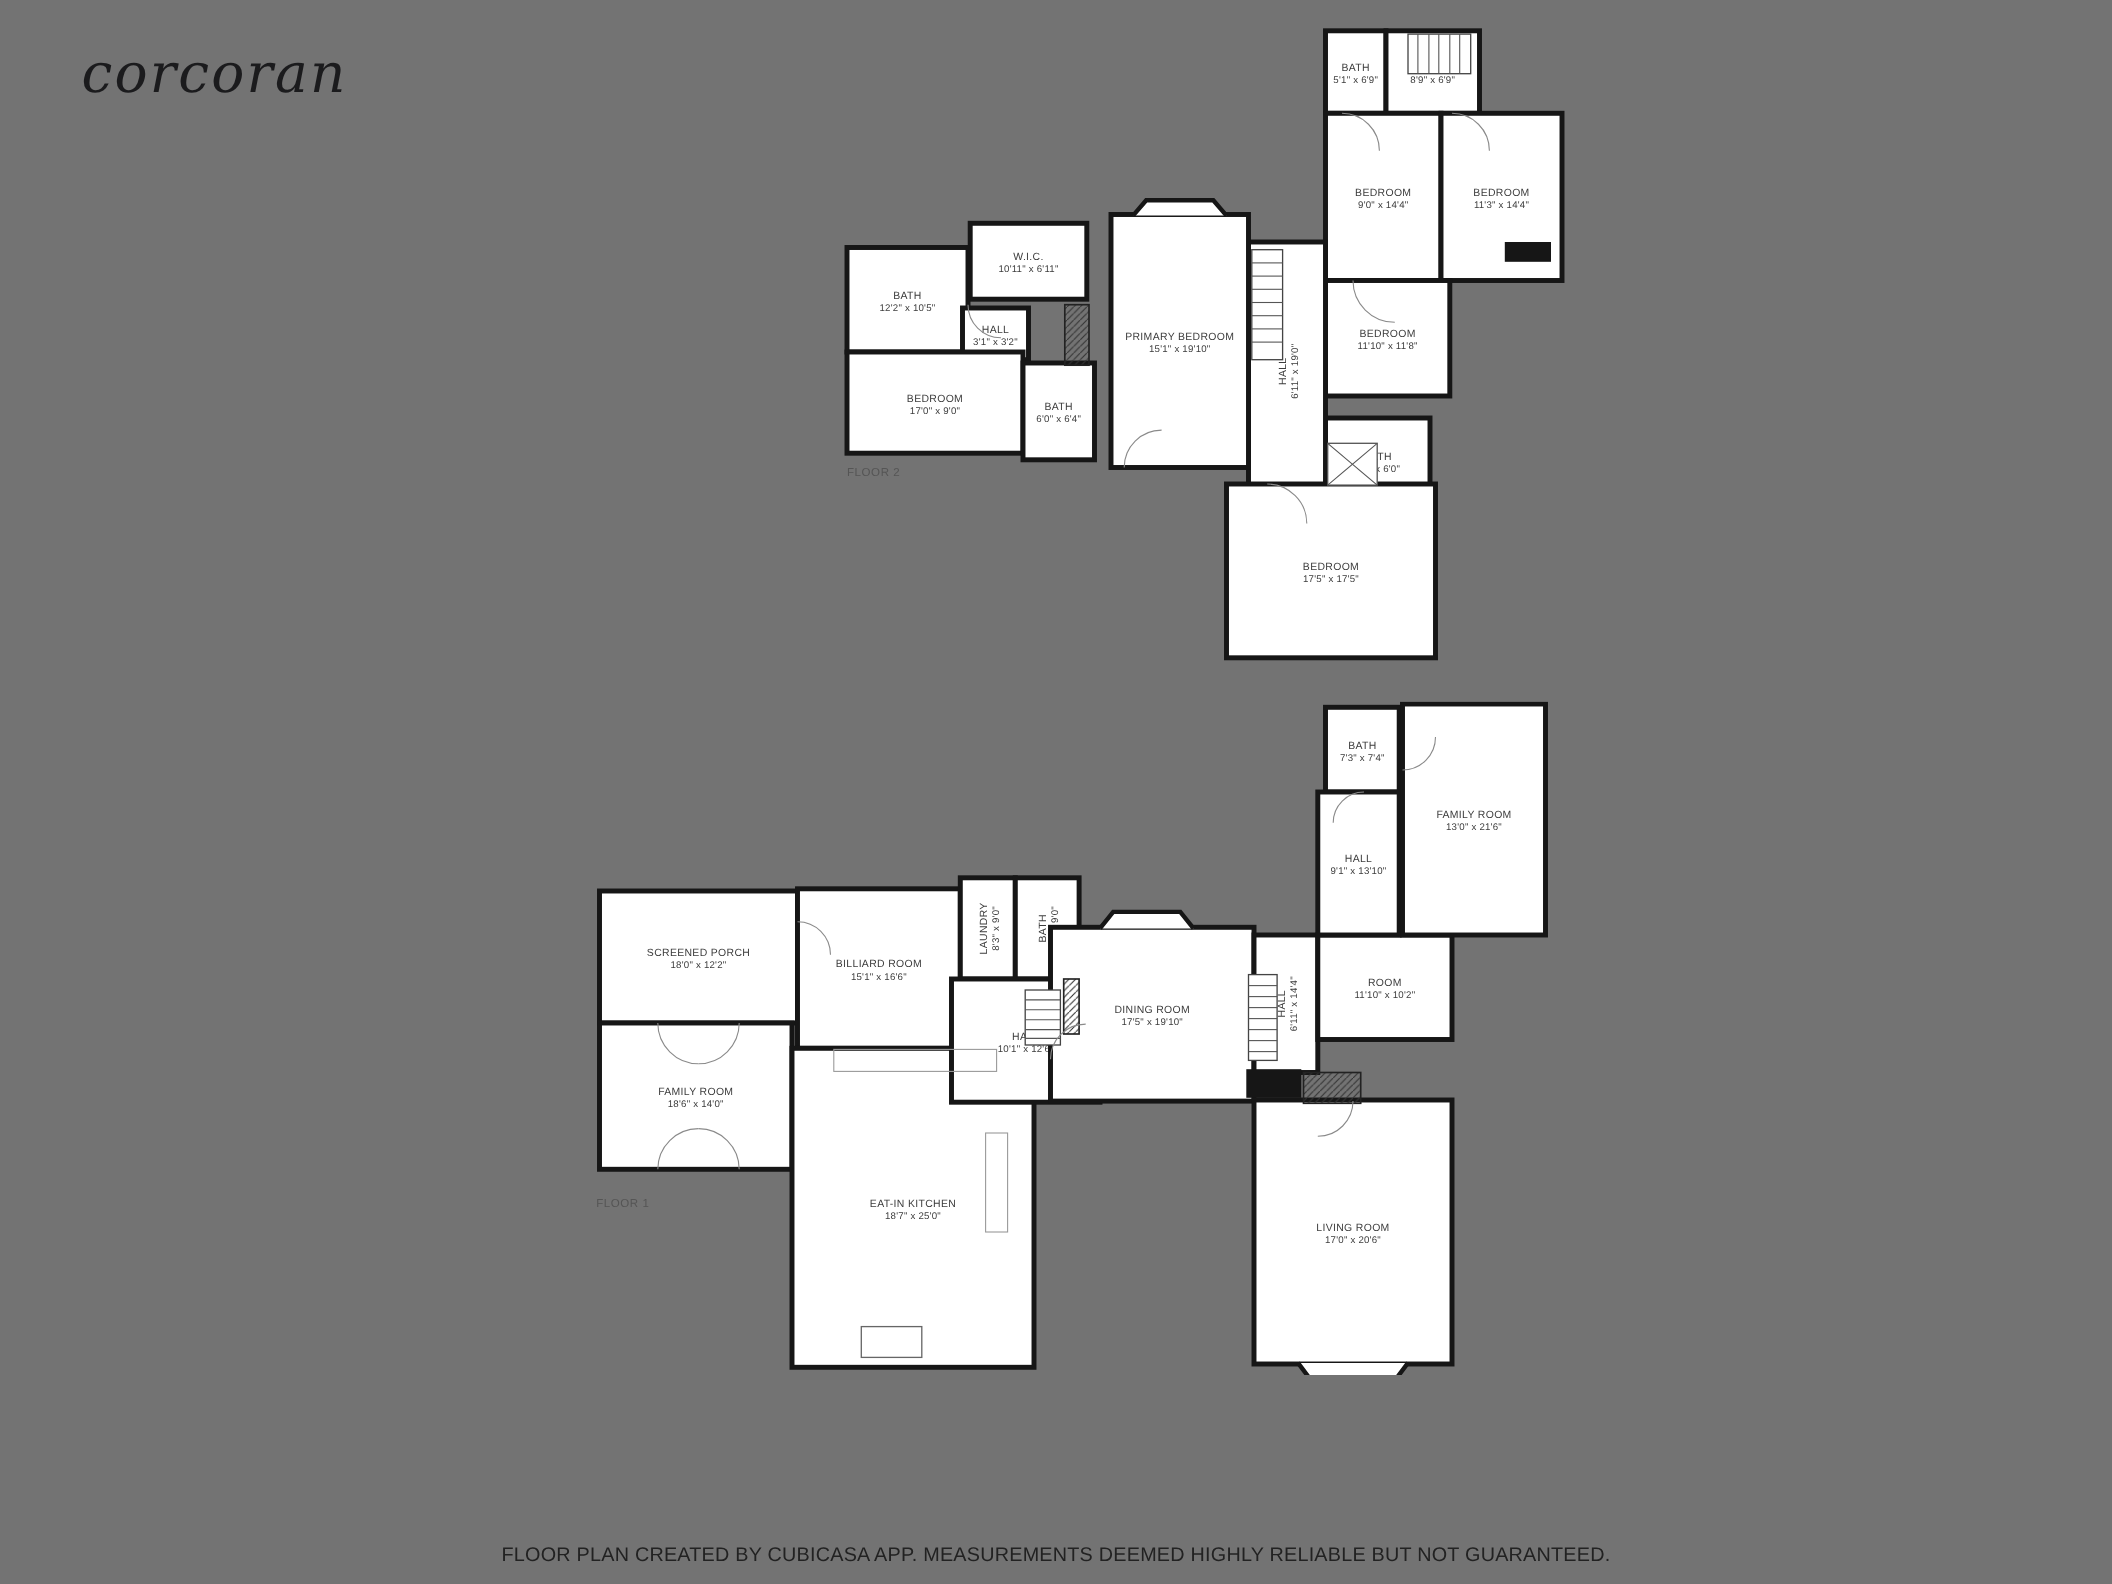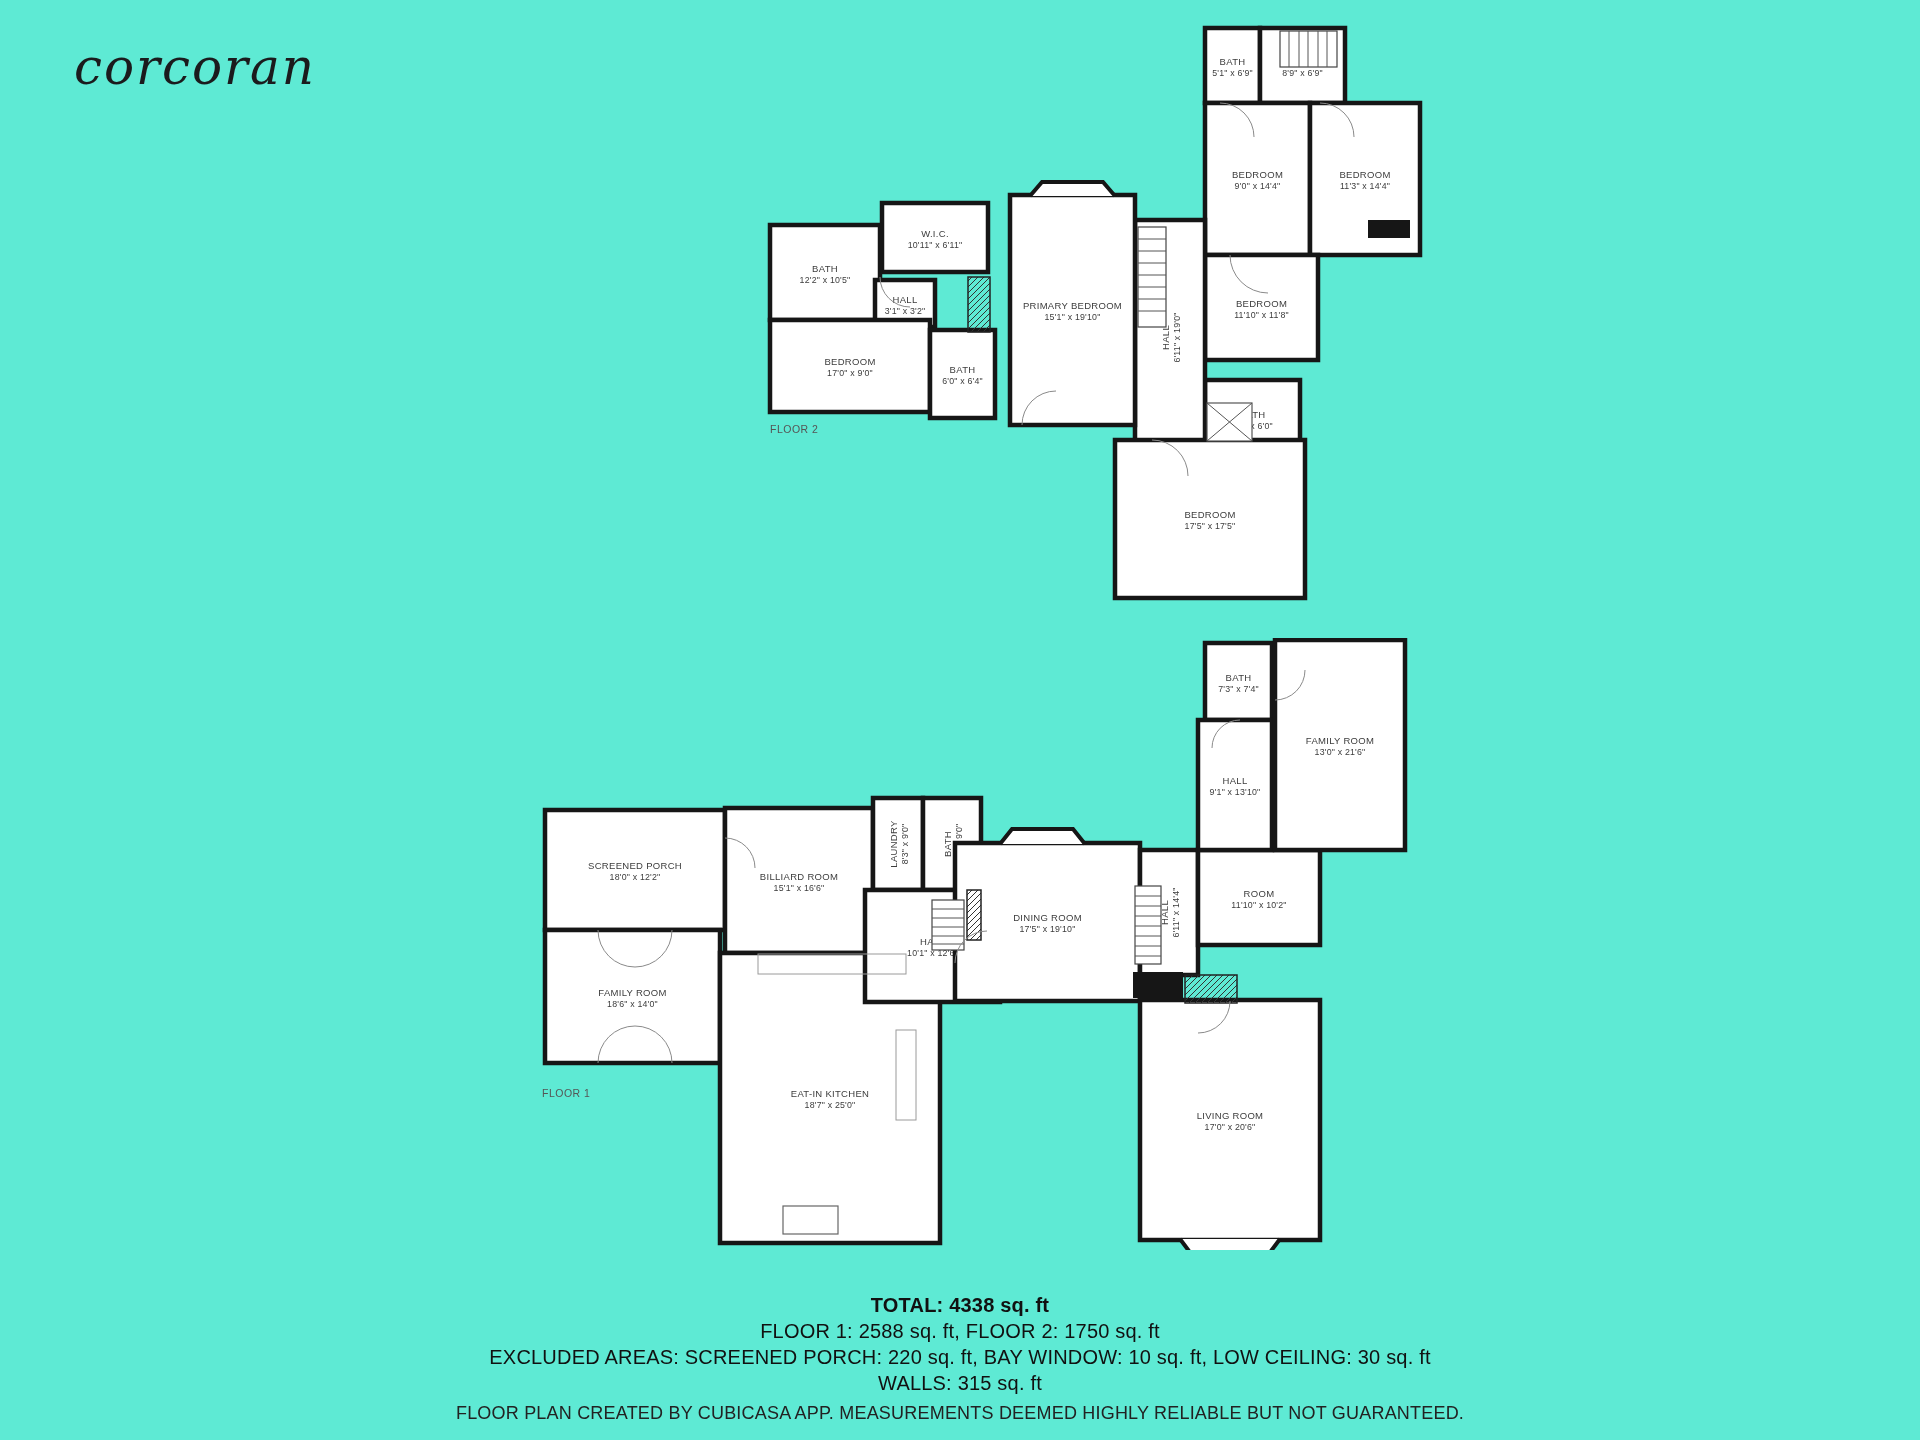--- a/index.html
+++ b/index.html
@@ -1,16 +1,16 @@
 <!DOCTYPE html>
 <html><head>
 <meta charset="utf-8">
 <style>
   html,body{margin:0;padding:0;background:#fff;}
-  .page{position:relative;width:1920px;height:1440px;background:#5eead4;overflow:hidden;
+  .page{position:relative;width:1920px;height:1440px;background:#737373;overflow:hidden;
         font-family:"Liberation Sans",sans-serif;}
   .logo{position:absolute;left:74px;top:38px;font-family:"DejaVu Serif",serif;
         font-style:italic;font-size:50px;color:#1b1b1d;letter-spacing:2px;}
   .plan{position:absolute;}
   #plan-floor2{left:760px;top:15px;}
   #plan-floor1{left:540px;top:638px;}
   .room-rect{fill:#ffffff;stroke:#161616;stroke-width:4.5;}
   .room-label{fill:#3c3c3c;font-family:"Liberation Sans",sans-serif;font-size:9.5px;
               letter-spacing:.3px;text-anchor:middle;}
   .room-dims{font-size:8.8px;letter-spacing:.2px;}
@@ -249,22 +249,16 @@
         <path class="arc" d="M 185 200 A 30 30 0 0 1 215 230"></path>
         <path class="arc" d="M 415 325 A 32 32 0 0 1 447 293"></path>
         <path class="arc" d="M 658 395 A 32 32 0 0 0 690 363"></path>
         <path class="arc" d="M 735 62 A 30 30 0 0 0 765 32"></path>
         <path class="arc" d="M 700 82 A 28 28 0 0 0 672 110"></path>
       </g>
       <text class="floor-tag" x="2" y="459">FLOOR 1</text>
     </g>
   </svg>
 
-  <div class="summary">
-    <div class="total">TOTAL: 4338 sq. ft</div>
-    <div class="line">FLOOR 1: 2588 sq. ft, FLOOR 2: 1750 sq. ft</div>
-    <div class="line">EXCLUDED AREAS: SCREENED PORCH: 220 sq. ft, BAY WINDOW: 10 sq. ft, LOW CEILING: 30 sq. ft</div>
-    <div class="line">WALLS: 315 sq. ft</div>
-  </div>
 
   <div class="disclaimer">FLOOR PLAN CREATED BY CUBICASA APP. MEASUREMENTS DEEMED HIGHLY RELIABLE BUT NOT GUARANTEED.</div>
 
 </div>
 
 </body></html>

